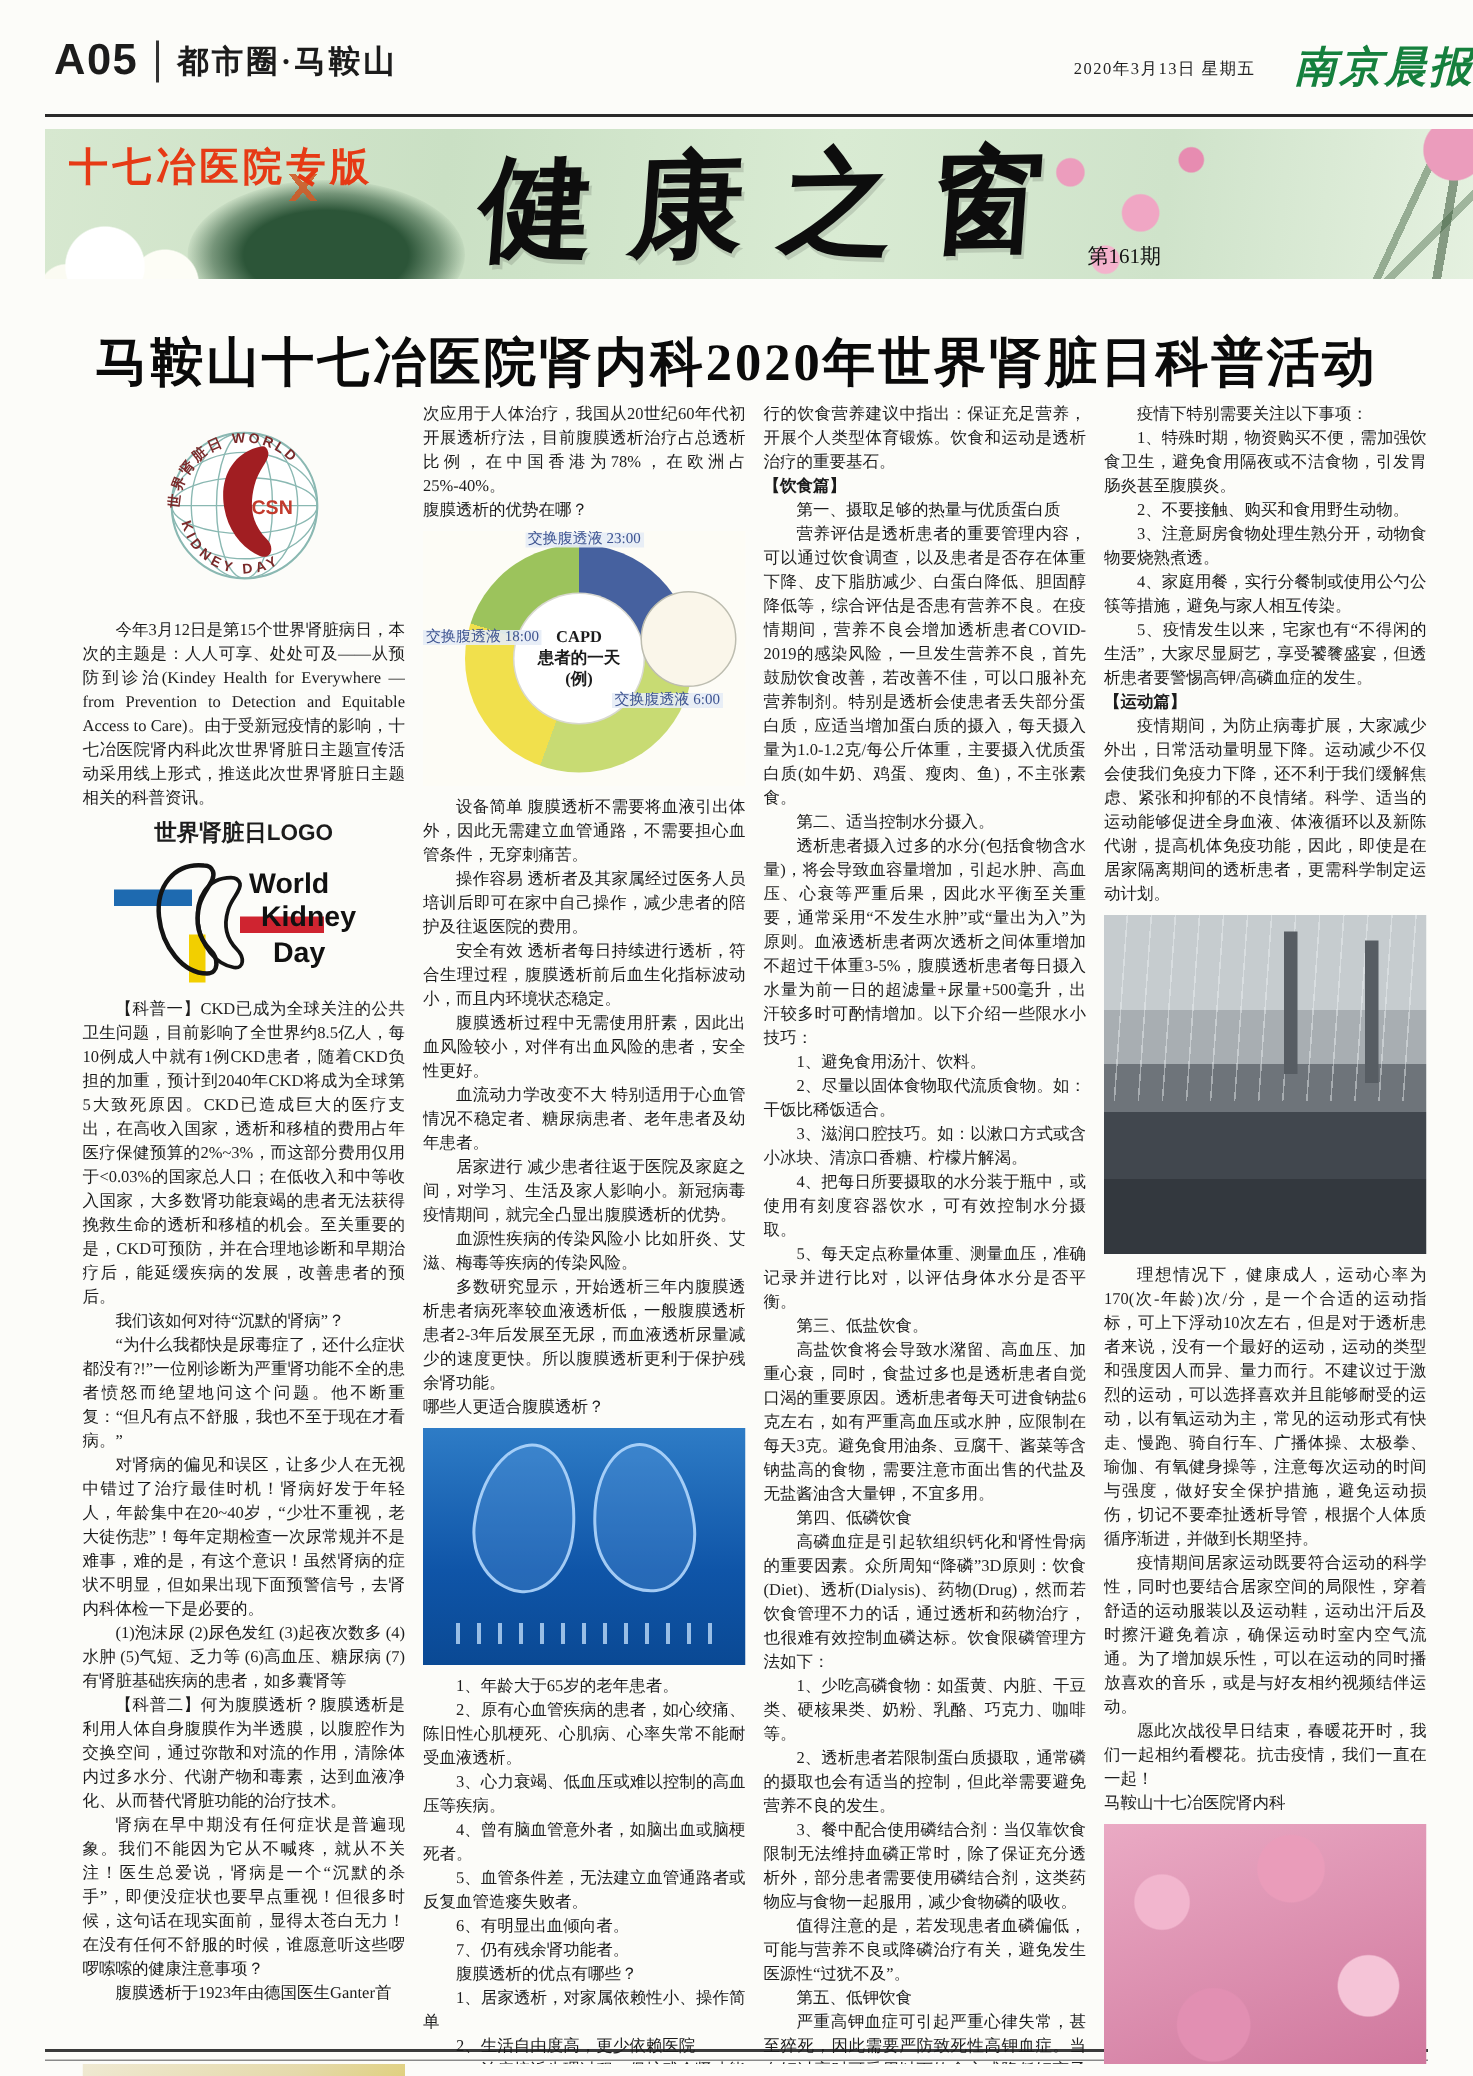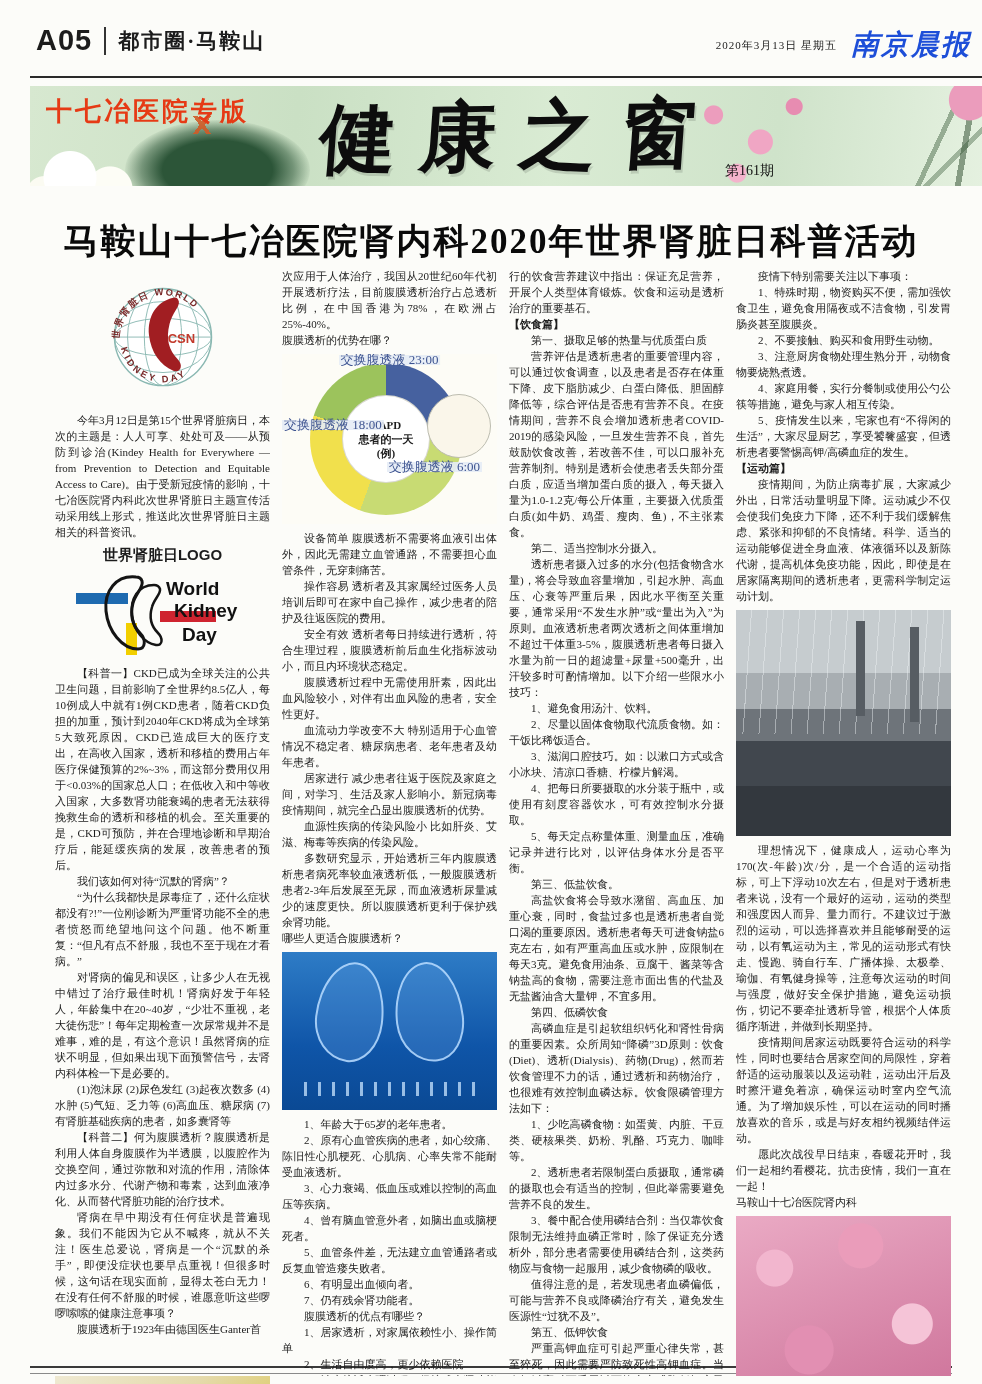--- a/index.html
+++ b/index.html
@@ -4,23 +4,23 @@
 <style>
   html,body{margin:0;padding:0;background:#9a9a9a;}
   .page{position:relative;width:982px;height:1384px;margin:0 auto;background:#fcfcf9;overflow:hidden;
         font-family:"Liberation Serif",serif;color:#1c1c1c;padding-left:33px;}
   
   .hdr{position:absolute;top:24px;left:36px;right:32px;height:46px;}
   .hdr-left{display:flex;align-items:center;gap:12px;}
   .edition{font-size:29px;font-weight:bold;font-family:"Liberation Sans",sans-serif;letter-spacing:1px;}
   .hdr-bar{width:2px;height:28px;background:#333;}
   .section{font-size:21px;font-weight:bold;letter-spacing:2px;}
-  .hdr-right{position:absolute;right:12px;top:2px;display:flex;align-items:center;gap:14px;}
+  .hdr-right{position:absolute;right:0;top:2px;display:flex;align-items:center;gap:26px;}
   .date{font-size:11px;letter-spacing:1px;color:#222;}
-  .masthead{font-size:28px;color:#1d4ed8;font-weight:bold;font-style:italic;letter-spacing:2px;}
+  .masthead{font-size:28px;color:#15803d;font-weight:bold;font-style:italic;letter-spacing:2px;}
   .hdr-rule{position:absolute;top:76px;left:30px;right:30px;border-top:2px solid #2a2a2a;}
   
   .banner{position:absolute;top:86px;left:30px;right:30px;height:100px;overflow:hidden;
           background:linear-gradient(96deg,#d7e8d0 0%,#cae0c4 28%,#d9ebd3 55%,#cfe3ca 78%,#e5f1e0 100%);}
   .lotus{position:absolute;left:-8px;bottom:-20px;width:160px;height:95px;
          background:radial-gradient(circle at 30% 70%,#ffffff 0 26px,rgba(255,255,255,0) 27px),
                     radial-gradient(circle at 55% 82%,#fdfdf6 0 22px,rgba(255,255,255,0) 23px),
                     radial-gradient(circle at 14% 88%,#fbfbf2 0 18px,rgba(255,255,255,0) 19px),
                     radial-gradient(circle at 38% 88%,#f3de58 0 7px,rgba(255,255,255,0) 8px);}
   .ink{position:absolute;left:95px;bottom:-34px;width:185px;height:100px;border-radius:50%;
@@ -63,21 +63,21 @@
   
   .img{position:relative;width:100%;margin:6px 0;overflow:hidden;}
   .capd{height:170px;background:#fdfcf6;}
   .capd .pie{position:absolute;left:28px;top:9px;width:152px;height:152px;border-radius:50%;
        background:conic-gradient(#46619f 0 88deg,#c8db73 88deg 200deg,#f1e04c 200deg 288deg,#9cc35c 288deg 360deg);}
   .capd .core{position:absolute;left:50%;top:50%;transform:translate(-50%,-50%);width:86px;height:86px;
        border-radius:50%;background:#fff;box-shadow:0 0 0 1px #d8d8d0;display:flex;align-items:center;
        justify-content:center;text-align:center;font-weight:bold;font-size:11px;line-height:14px;white-space:pre-line;}
   .capd .bubble{position:absolute;right:6px;top:40px;width:62px;height:62px;border-radius:50%;
        background:#faf6ea;border:1px solid #bdbdb0;}
-  .capd .lbl{position:absolute;font-size:13px;color:#3d5390;background:rgba(230,236,246,.9);padding:0 2px;line-height:10px;}
+  .capd .lbl{position:absolute;font-size:10px;color:#3d5390;background:rgba(230,236,246,.9);padding:0 2px;line-height:10px;}
   .capd .l0{top:1px;left:50%;transform:translateX(-50%);}
   .capd .l1{left:0;top:66px;}
   .capd .l2{right:15px;top:108px;}
   .kidneys{height:158px;background:linear-gradient(180deg,#2e7cc6 0%,#0f55a8 60%,#0a4994 100%);}
   .kidneys::before,.kidneys::after{content:"";position:absolute;top:10px;width:64px;height:96px;
        border:2px solid rgba(185,220,255,.85);background:rgba(110,170,235,.25);
        border-radius:52% 48% 46% 54%/58% 58% 42% 42%;}
   .kidneys::before{left:34px;transform:rotate(7deg);}
   .kidneys::after{right:34px;transform:rotate(-7deg);}
   .kidneys i{position:absolute;left:10%;right:10%;bottom:14px;height:14px;

